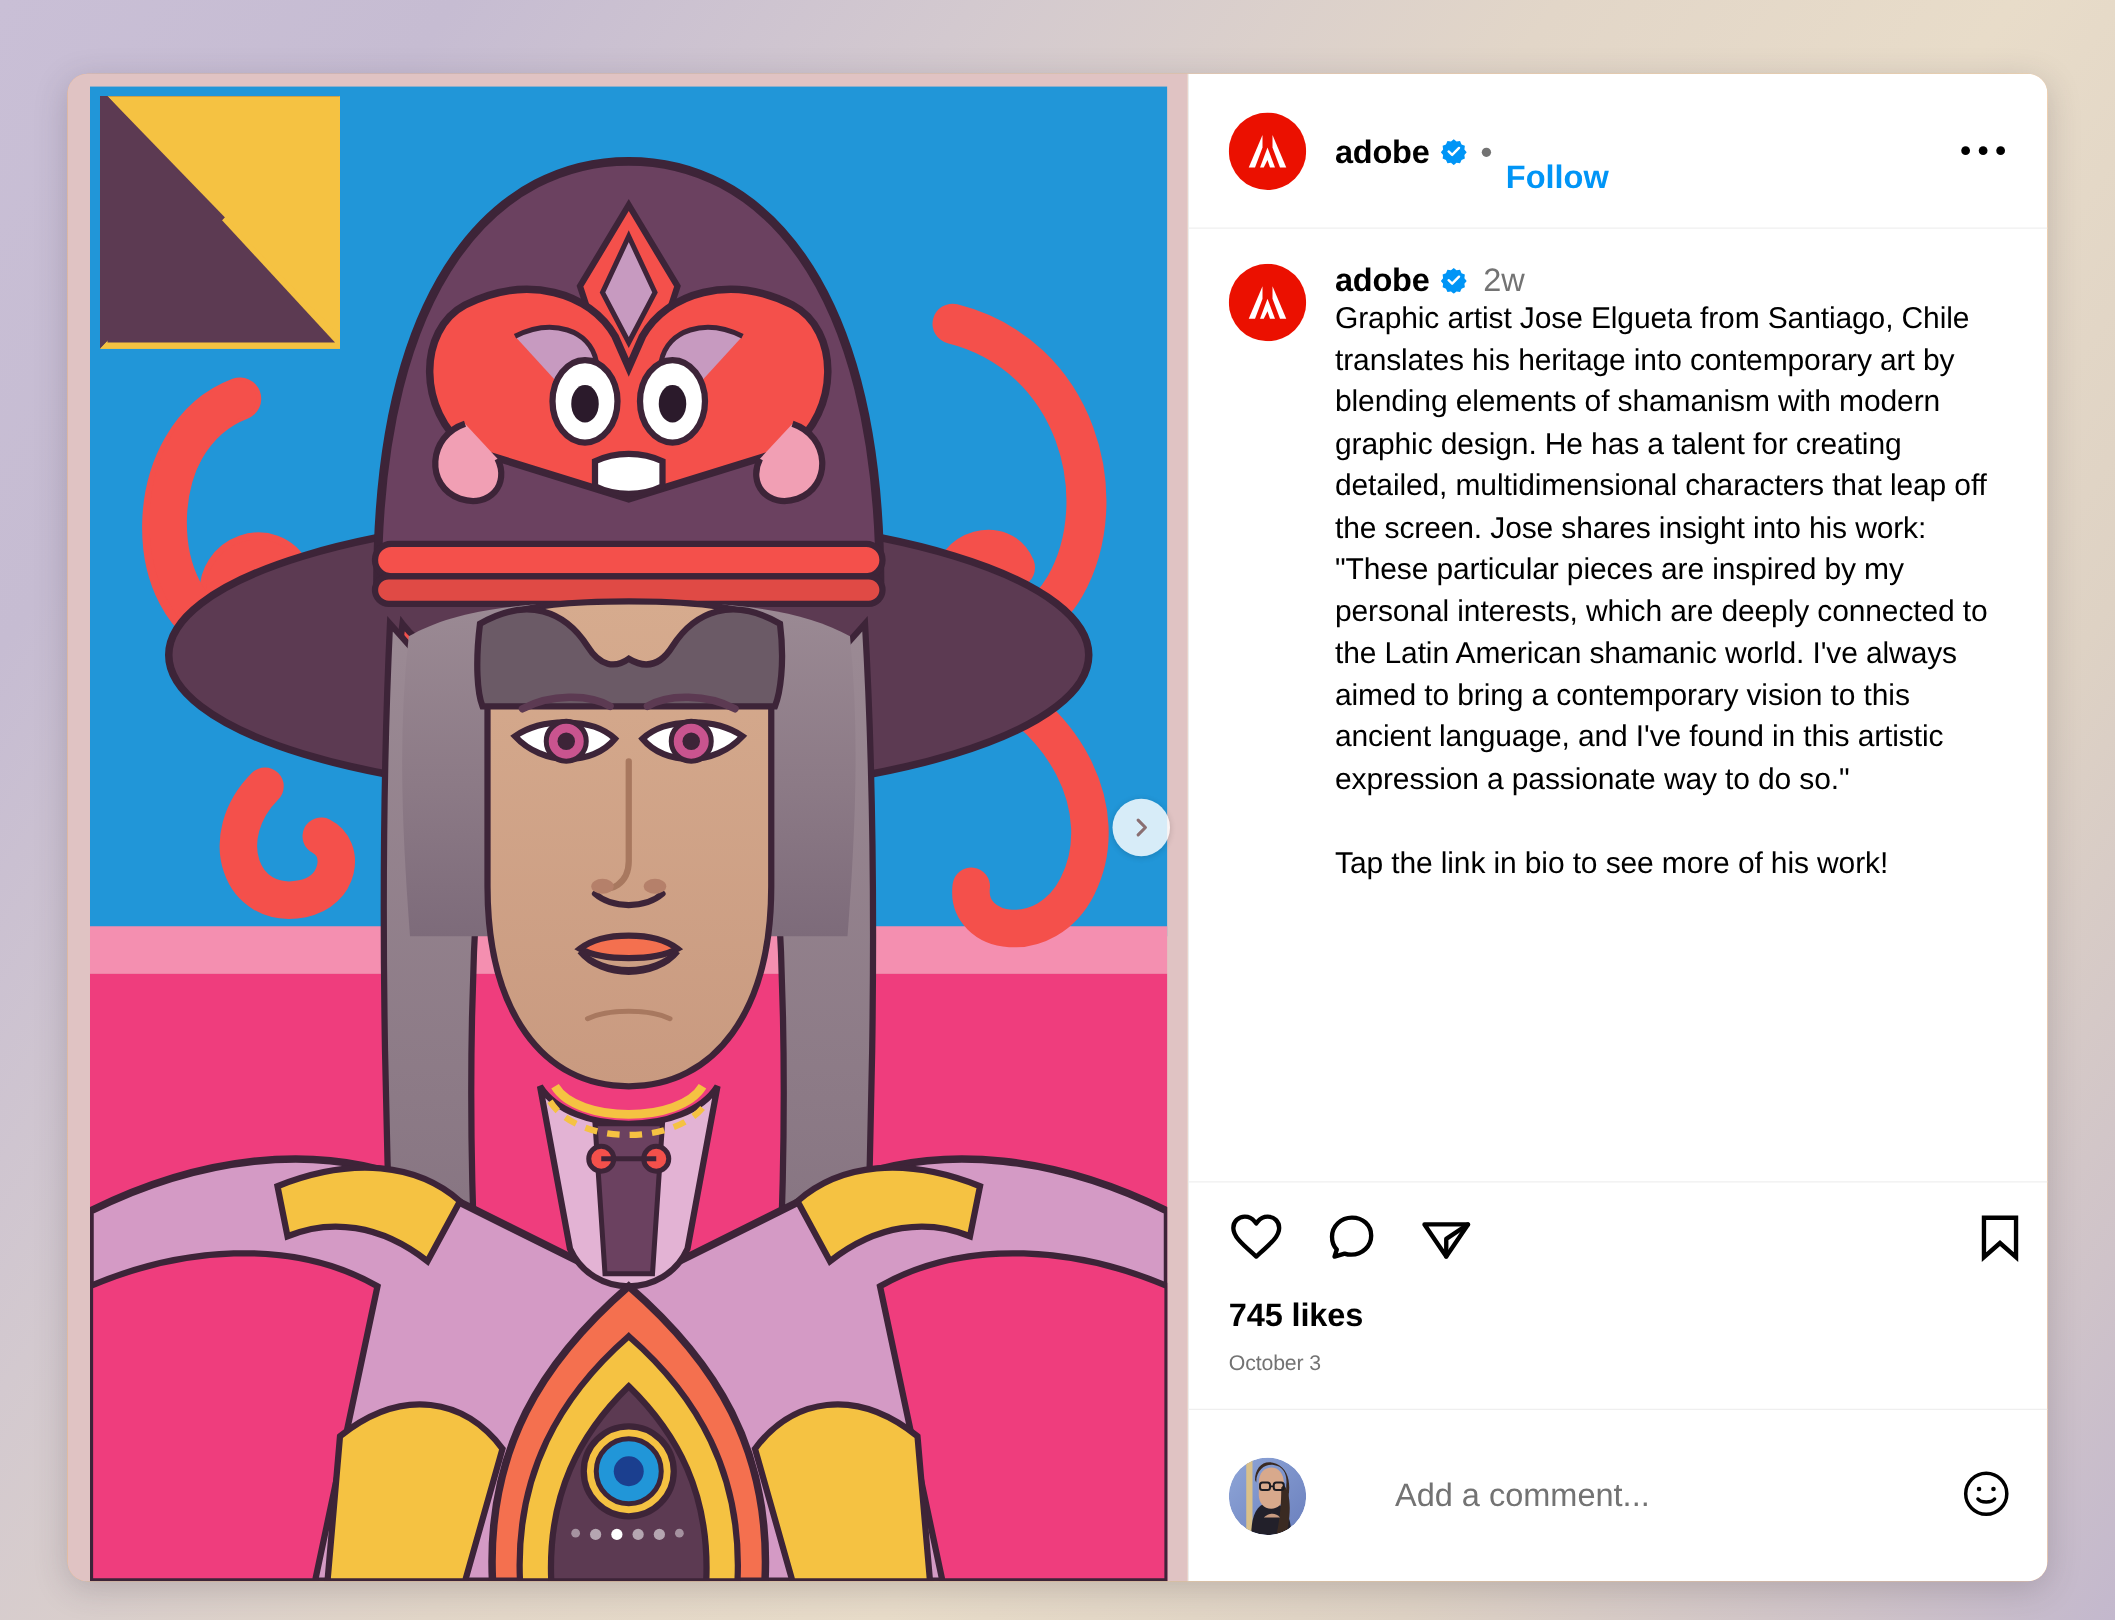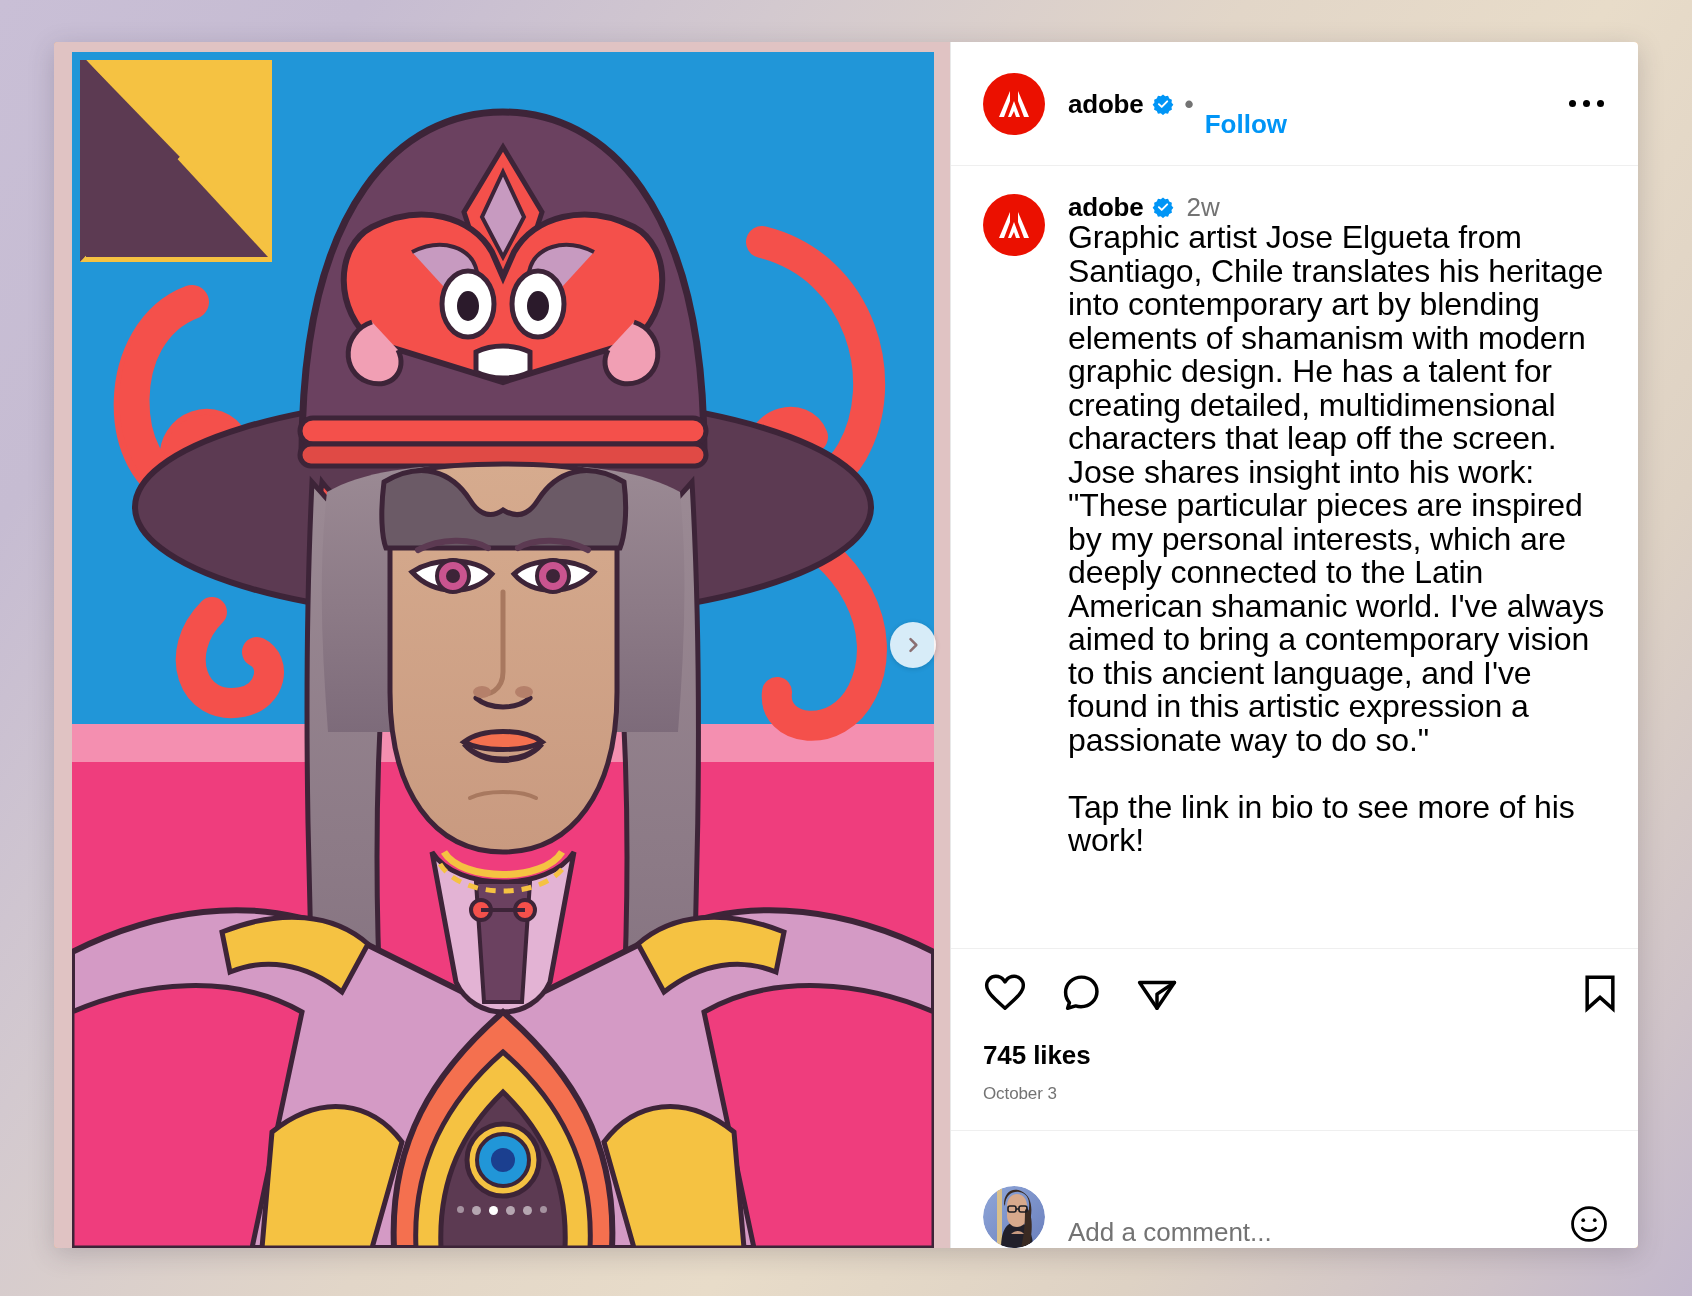--- a/index.html
+++ b/index.html
@@ -22,25 +22,25 @@
         #ded2c4 78%,
         #cfc3c9 92%,
         #c3b8cd 100%);
     position: relative;
   }
 
   
   #post-card {
     position: absolute;
     left: 54px;
-    top: 42px;
+    top: 59px;
     width: 1584px;
     height: 1206px;
     background: #fdba74;
-    border-radius: 4px;
+    border-radius: 16px;
     box-shadow: 0 6px 26px rgba(60,50,70,0.22);
     display: flex;
     overflow: hidden;
   }
 
   
   #media-pane {
     position: relative;
     width: 896px;
     height: 100%;
@@ -213,21 +213,21 @@
   }
 
   #caption-time {
     color: #737373;
     font-size: 26px;
     margin-left: 13px;
     line-height: 1;
   }
 
   #caption-body {
-    font-size: 32px;
+    font-size: 24px;
     line-height: 33.5px;
     color: #000000;
     white-space: pre-wrap;
     word-wrap: break-word;
     letter-spacing: -0.1px;
   }
 
   
   #action-bar {
     flex: none;
@@ -258,26 +258,27 @@
   #post-date {
     font-size: 17px;
     color: #737373;
     margin-top: 13px;
     letter-spacing: -0.1px;
   }
 
   
   #comment-bar {
     flex: none;
-    height: 118px;
-    display: flex;
-    align-items: flex-end;
+    height: 138px;
+    display: flex;
+    align-items: center;
     padding: 0 28px 0 32px;
     border-top: 1px solid #efefef;
     margin-top: 20px;
+    gap: 48px;
   }
 
   #comment-input {
     flex: 1;
     border: none;
     outline: none;
     font-family: inherit;
     font-size: 26px;
     color: #000;
     margin-left: 23px;

